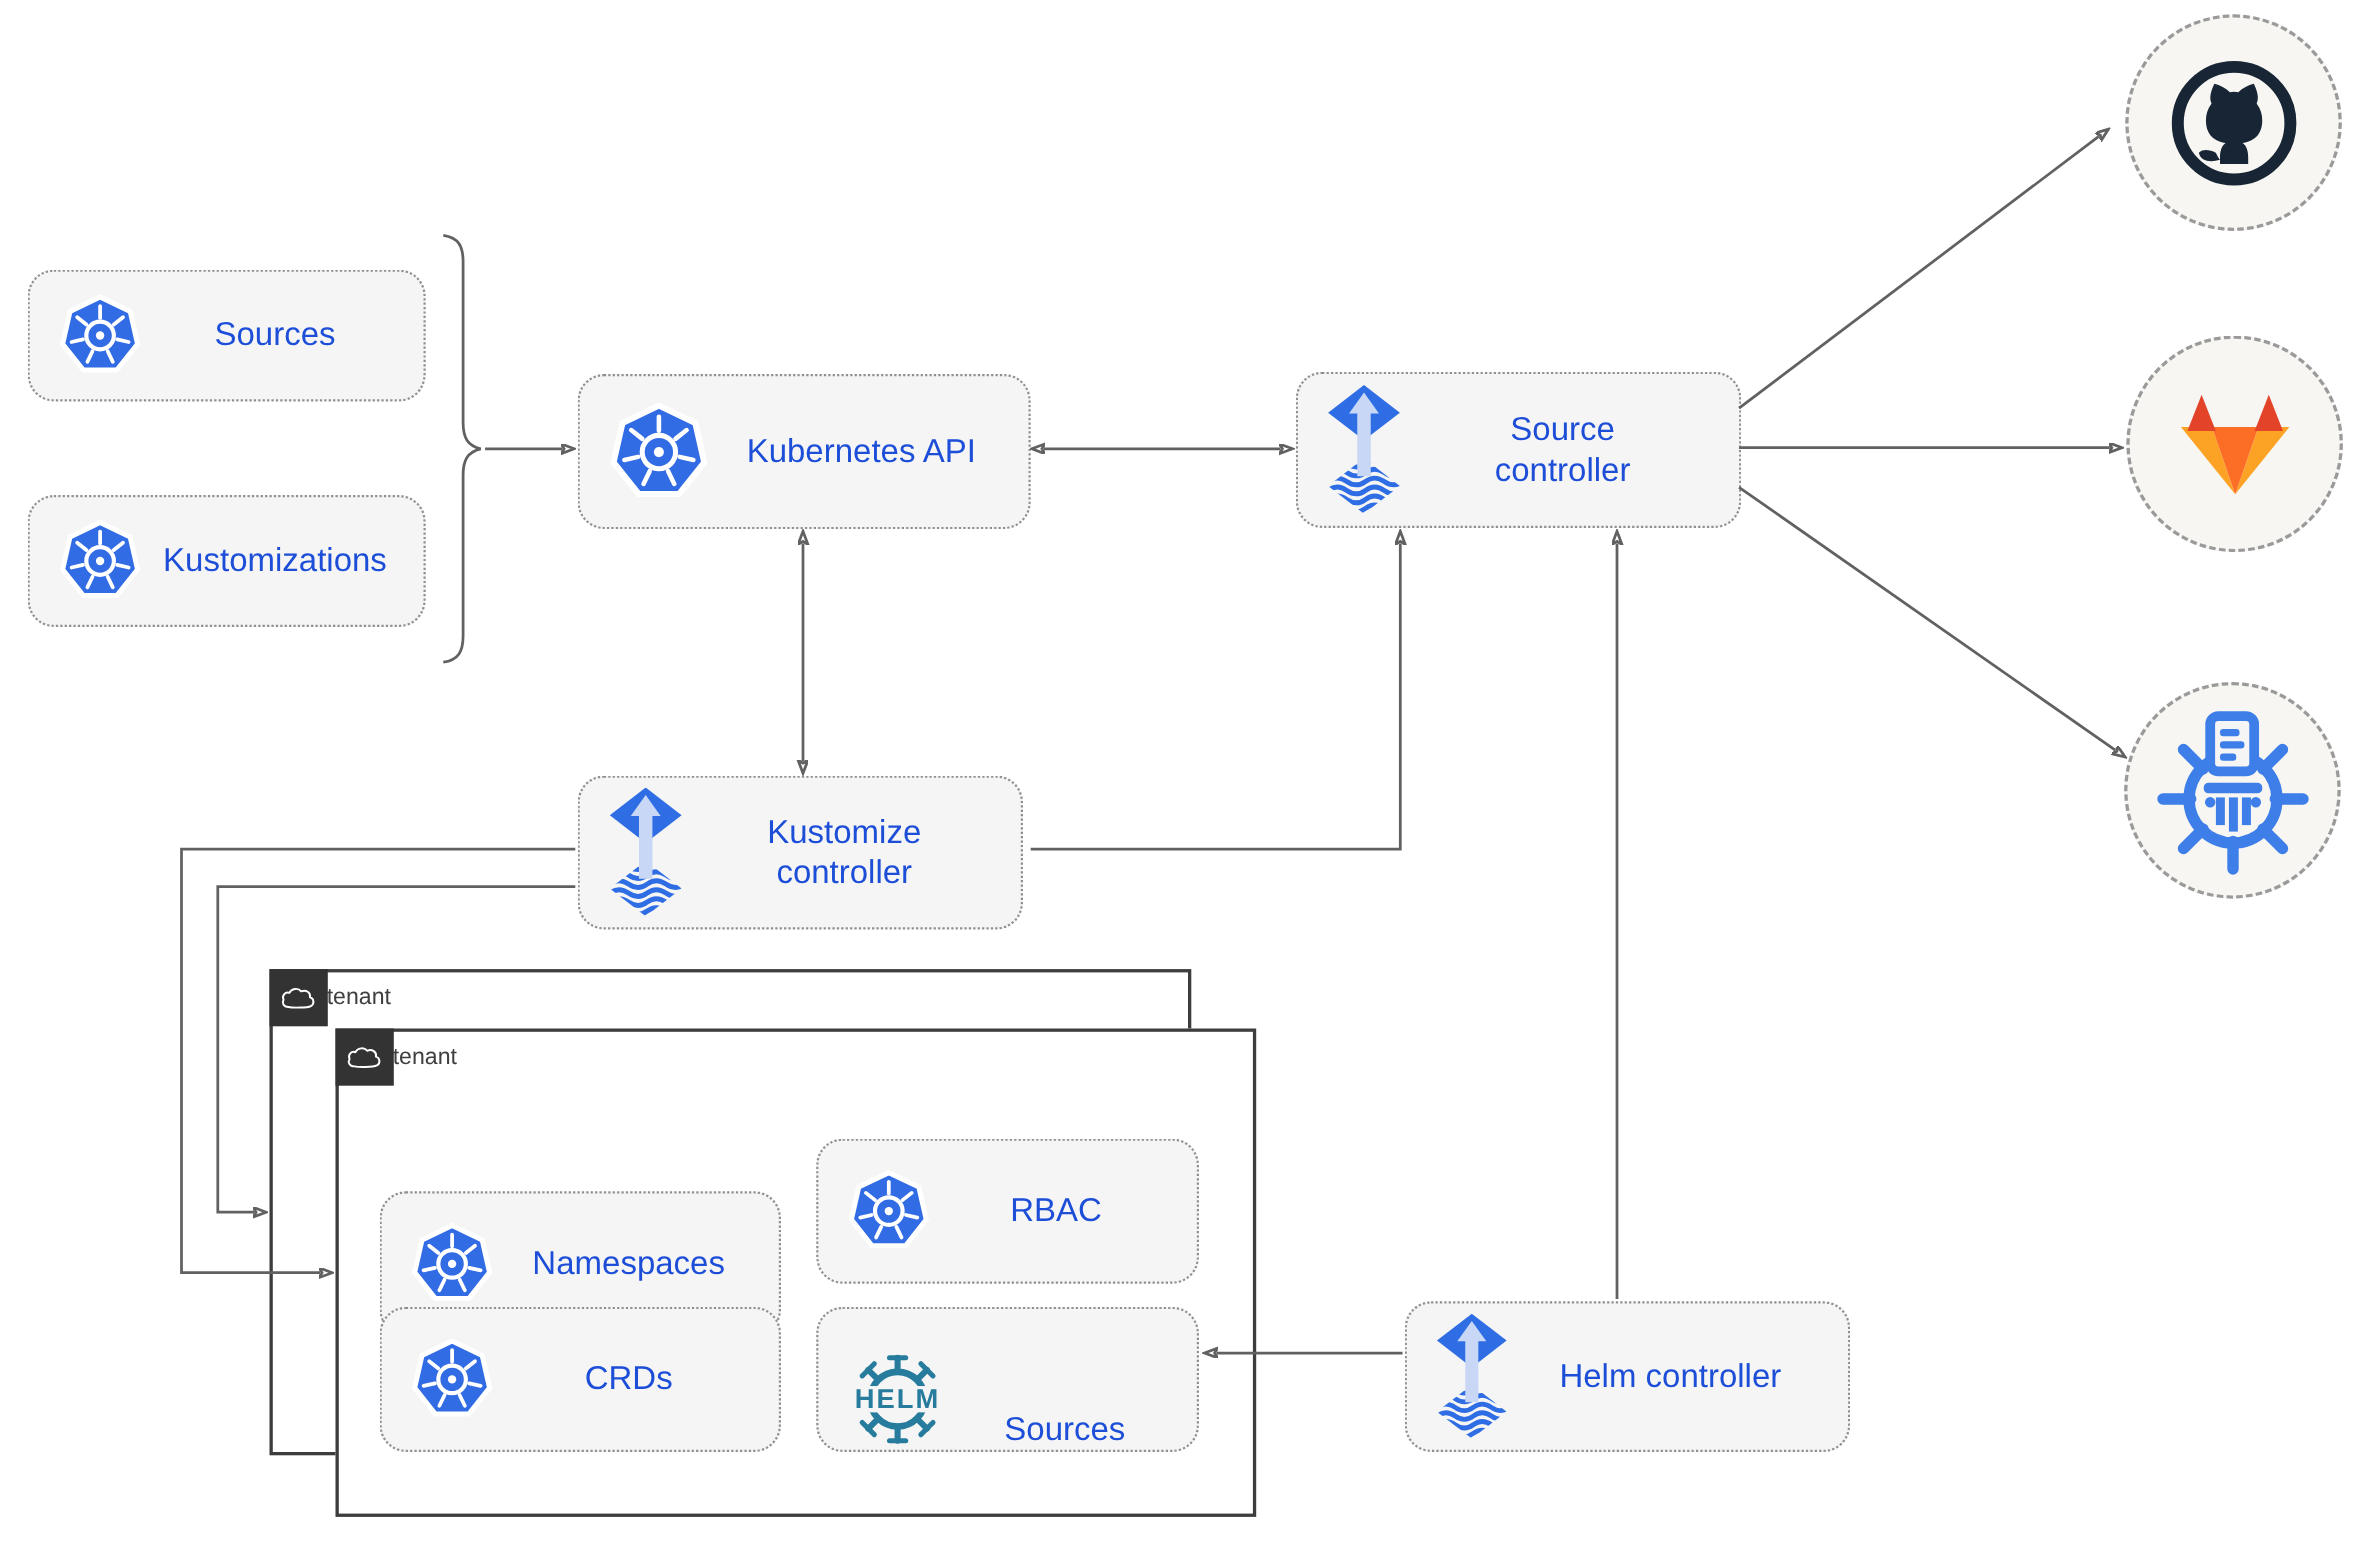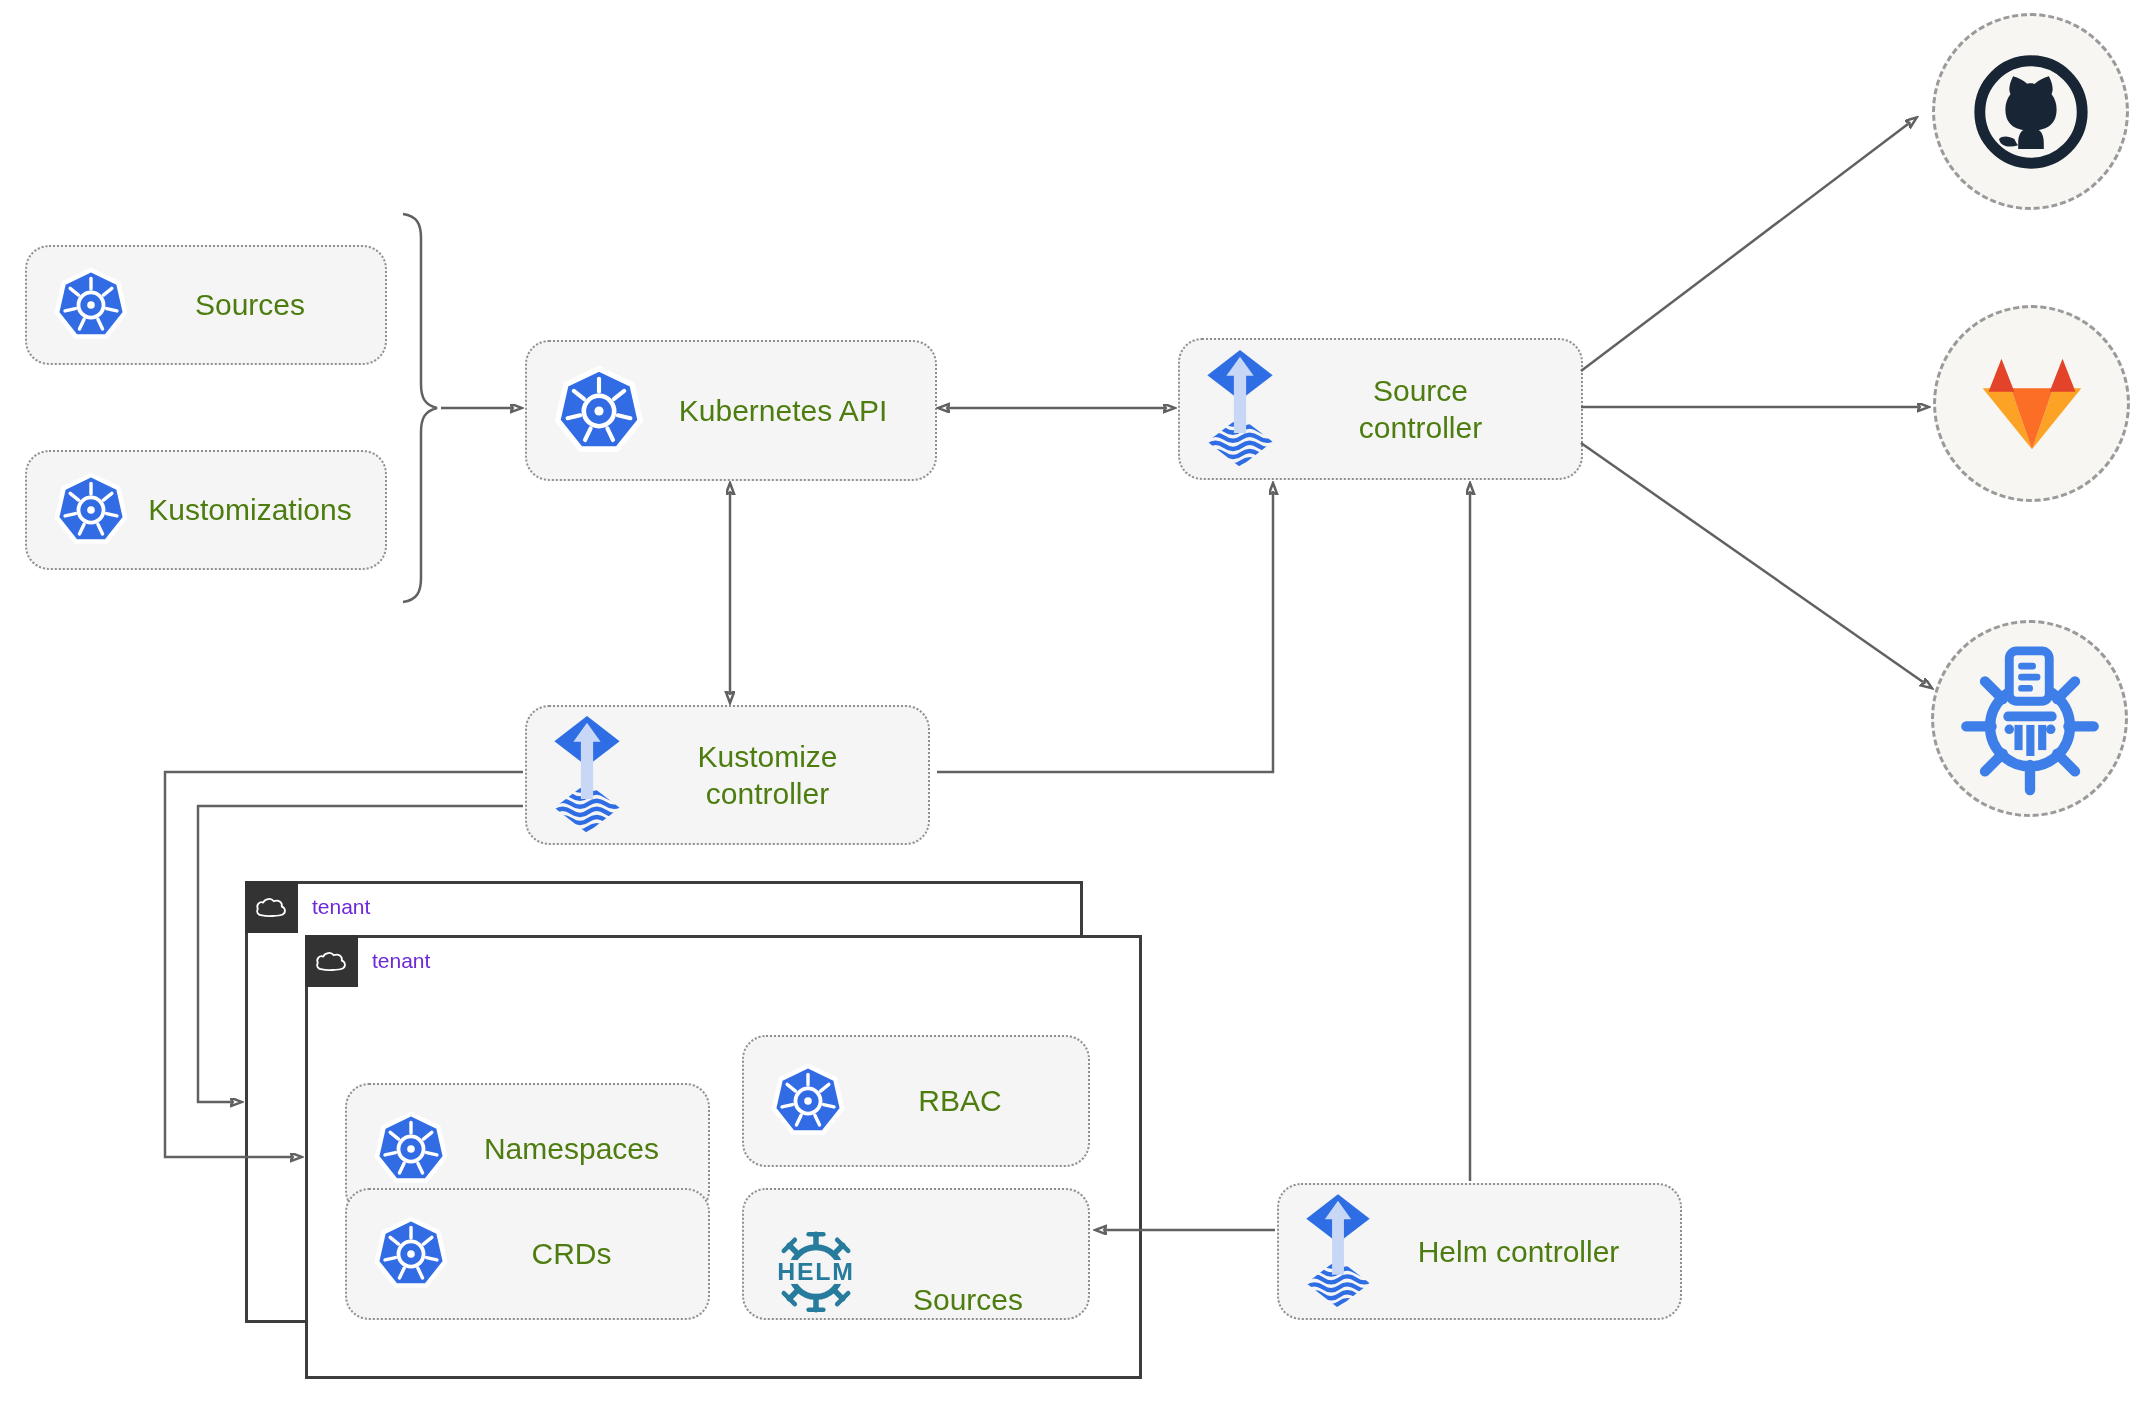--- a/index.html
+++ b/index.html
@@ -30,21 +30,21 @@
     display:flex;
     align-items:center;
     box-sizing:border-box;
     padding-left:26px;
   }
   .node .label{
     flex:1;
     text-align:center;
     font-size:30px;
     line-height:1.25;
-    color:#4d7c0f;
+    color:#1d4ed8;
     padding-right:14px;
   }
   .node .nlabel{max-width:210px;margin:0 auto;}
 
   .ext-circle{
     position:absolute;
     width:197px;height:197px;
     border-radius:50%;
     background:var(--circle-fill);
     border:3px dashed #9a9a9a;
@@ -58,22 +58,22 @@
     border:3px solid var(--tenant-border);
     box-sizing:border-box;
   }
   .tenant-tab{
     position:absolute;left:-3px;top:-3px;
     width:53px;height:52px;
     background:var(--tenant-tab);
     display:flex;align-items:center;justify-content:center;
   }
   .tenant-label{
-    position:absolute;left:64px;top:11px;
-    font-size:21px;color:#6d28d9;
+    position:absolute;left:49px;top:11px;
+    font-size:21px;color:#404040;
   }
 
   #edges{position:absolute;left:0;top:0;z-index:10;pointer-events:none;}
   #edges path, #edges line{stroke:var(--arrow-gray);stroke-width:2.5;fill:none;}
 
   .z1{z-index:1}.z2{z-index:2}.z3{z-index:3}
 
   
   .k8s-hept{fill:var(--kubernetes-blue);stroke:#fff;stroke-width:6;}
   .k8s-wheel{stroke:#fff;fill:none;stroke-width:5;}

